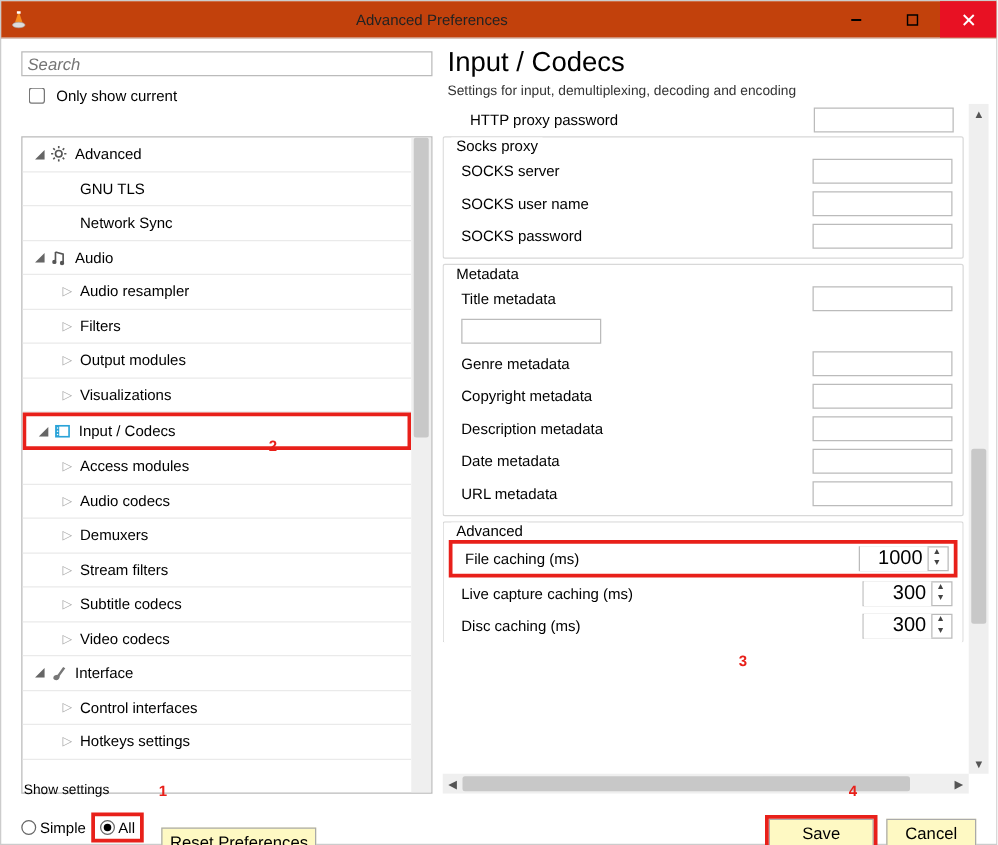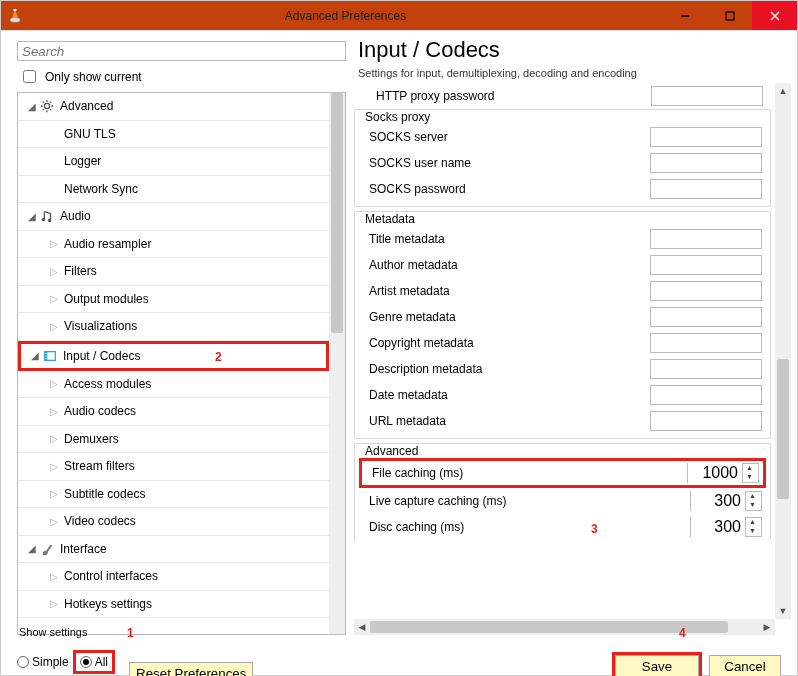--- a/index.html
+++ b/index.html
@@ -18,21 +18,21 @@
   .titlebar .app-icon { width:28px; display:flex; align-items:center; justify-content:center; }
   .titlebar .title { flex:1; text-align:center; font-size:12px; color:#222; }
   .win-controls { display:flex; height:100%; }
   .win-btn { width:45px; display:flex; align-items:center; justify-content:center; color:#000; }
   .win-btn.close { background:#e81123; color:#fff; }
   .content { position:absolute; top:30px; left:0; right:0; bottom:40px; display:flex; }
   
   .left-pane { width:349px; padding:10px 4px 0 16px; display:flex; flex-direction:column; }
   .search-wrap { display:flex; align-items:center; }
   .search-input { flex:1; height:20px; border:1px solid #bbb; padding:2px 4px; color:#ec4899; font-style:italic; }
-  .only-row { margin:6px 0 6px 2px; display:flex; align-items:center; gap:6px; }
+  .only-row { margin:6px 0 23px 2px; display:flex; align-items:center; gap:6px; }
   .tree-wrap { flex:1; border:1px solid #bbb; position:relative; overflow:hidden; background:#fff; }
   .tree-scroll { position:absolute; top:0; left:0; right:16px; bottom:0; overflow:hidden; }
   .tree-sb { position:absolute; top:0; right:0; width:16px; bottom:0; background:#efefef; }
   .tree-sb .thumb { position:absolute; top:0; left:2px; right:2px; height:240px; background:#c8c8c8; border-radius:2px; }
   .tree-item { height:27.5px; display:flex; align-items:center; padding-left:10px; border-bottom:1px solid #eaeaea; }
   .tree-item .arrow { width:12px; color:#666; font-size:10px; }
   .tree-item .icon { width:18px; display:flex; align-items:center; }
   .tree-item.child { padding-left:32px; }
   .tree-item.child .arrow { color:#aaa; }
   .tree-item.selected { border:3px solid #e8201a; height:30px; }
@@ -132,24 +132,20 @@
                 </svg>
               </span>
               <span class="label">Advanced</span>
             </div>
             <div class="tree-item child">
               <span class="arrow"></span>
               <span class="label">GNU TLS</span>
             </div>
             <div class="tree-item child">
               <span class="arrow"></span>
-              <span class="label">Logger</span>
-            </div>
-            <div class="tree-item child">
-              <span class="arrow"></span>
               <span class="label">Network Sync</span>
             </div>
             <div class="tree-item">
               <span class="arrow">◢</span>
               <span class="icon">
                 <svg width="14" height="14" viewBox="0 0 16 16">
                   <path d="M5 3v8" stroke="#555" stroke-width="1.5"></path>
                   <circle cx="4" cy="12" r="2" fill="#555"></circle>
                   <path d="M5 3l7 2v7" stroke="#555" stroke-width="1.5" fill="none"></path>
                   <circle cx="11" cy="13" r="2" fill="#555"></circle>
@@ -262,25 +258,20 @@
               </div>
           </div>
 
           <div class="group-frame">
             <div class="group-title">Metadata</div>
             <div class="field-row">
                 <div class="lbl">Title metadata</div>
                 <input class="text-input" style="">
               </div>
             <div class="field-row">
-                <div class="lbl">Author metadata</div>
-                <input class="text-input" style="">
-              </div>
-            <div class="field-row">
-                <div class="lbl">Artist metadata</div>
                 <input class="text-input" style="">
               </div>
             <div class="field-row">
                 <div class="lbl">Genre metadata</div>
                 <input class="text-input" style="">
               </div>
             <div class="field-row">
                 <div class="lbl">Copyright metadata</div>
                 <input class="text-input" style="">
               </div>

